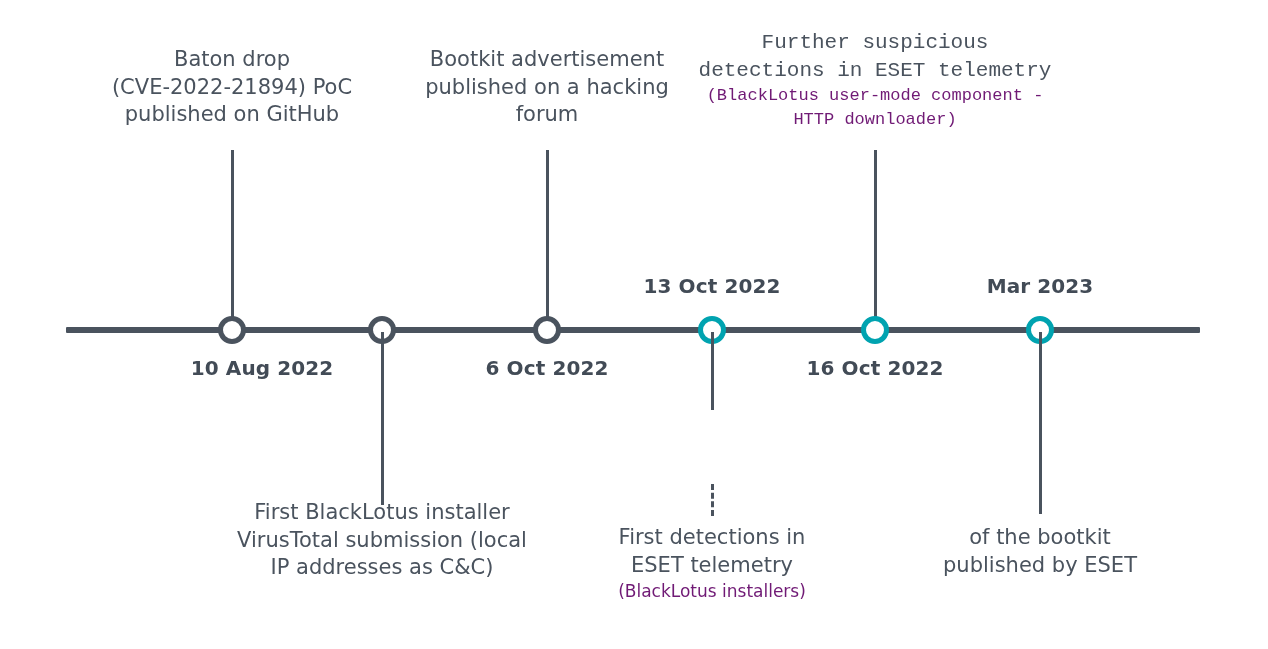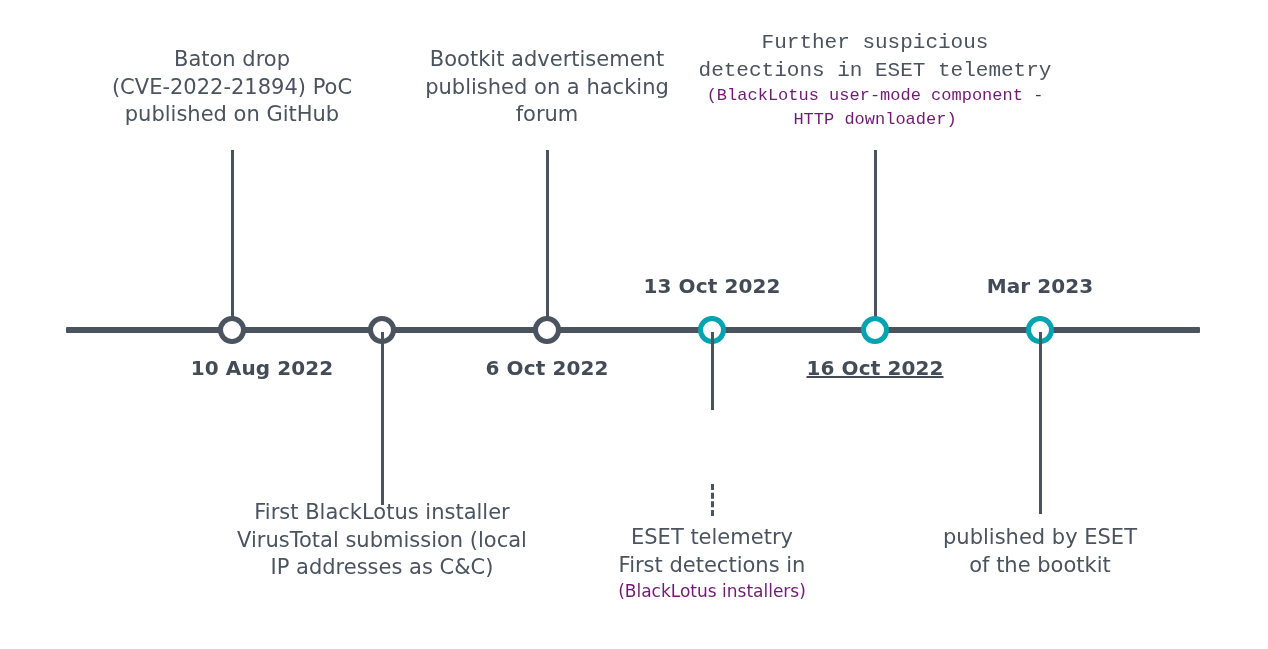--- a/index.html
+++ b/index.html
@@ -111,36 +111,36 @@
   </div>
   <div class="connector" style="left:546px; top:150px; height:180px;"></div>
   <div class="node" style="left:533px; top:316px;"></div>
   <div class="date-label" style="left:547px; top:356px;">6 Oct 2022</div>
 
   <div class="date-label" style="left:712px; top:274px;">13 Oct 2022</div>
   <div class="node teal" style="left:698px; top:316px;"></div>
   <div class="connector" style="left:711px; top:332px; height:78px;"></div>
   <div class="connector dashed" style="left:711px; top:484px; height:32px;"></div>
   <div class="event-label" style="left:712px; top:524px; width:330px;">
+    <span class="event-main">First detections in</span>
     <span class="event-main">ESET telemetry</span>
-    <span class="event-main">First detections in</span>
     <span class="event-sub">(BlackLotus installers)</span>
   </div>
 
   <div class="event-label" style="left:875px; top:29px; width:470px;font-family:Liberation Mono, monospace;">
     <span class="event-main">Further suspicious</span>
     <span class="event-main">detections in ESET telemetry</span>
     <span class="event-sub">(BlackLotus user-mode component -</span>
     <span class="event-sub">HTTP downloader)</span>
   </div>
   <div class="connector" style="left:874px; top:150px; height:180px;"></div>
   <div class="node teal" style="left:861px; top:316px;"></div>
-  <div class="date-label" style="left:875px; top:356px;text-decoration:underline;">16 Oct 2022</div>
+  <div class="date-label" style="left:875px; top:356px;">16 Oct 2022</div>
 
   <div class="date-label" style="left:1040px; top:274px;">Mar 2023</div>
   <div class="node teal" style="left:1026px; top:316px;"></div>
   <div class="connector" style="left:1039px; top:332px; height:182px;"></div>
   <div class="event-label" style="left:1040px; top:524px; width:340px;">
+    <span class="event-main">of the bootkit</span>
     <span class="event-main">published by ESET</span>
-    <span class="event-main">of the bootkit</span>
   </div>
 
 </div>
 
 </body></html>

